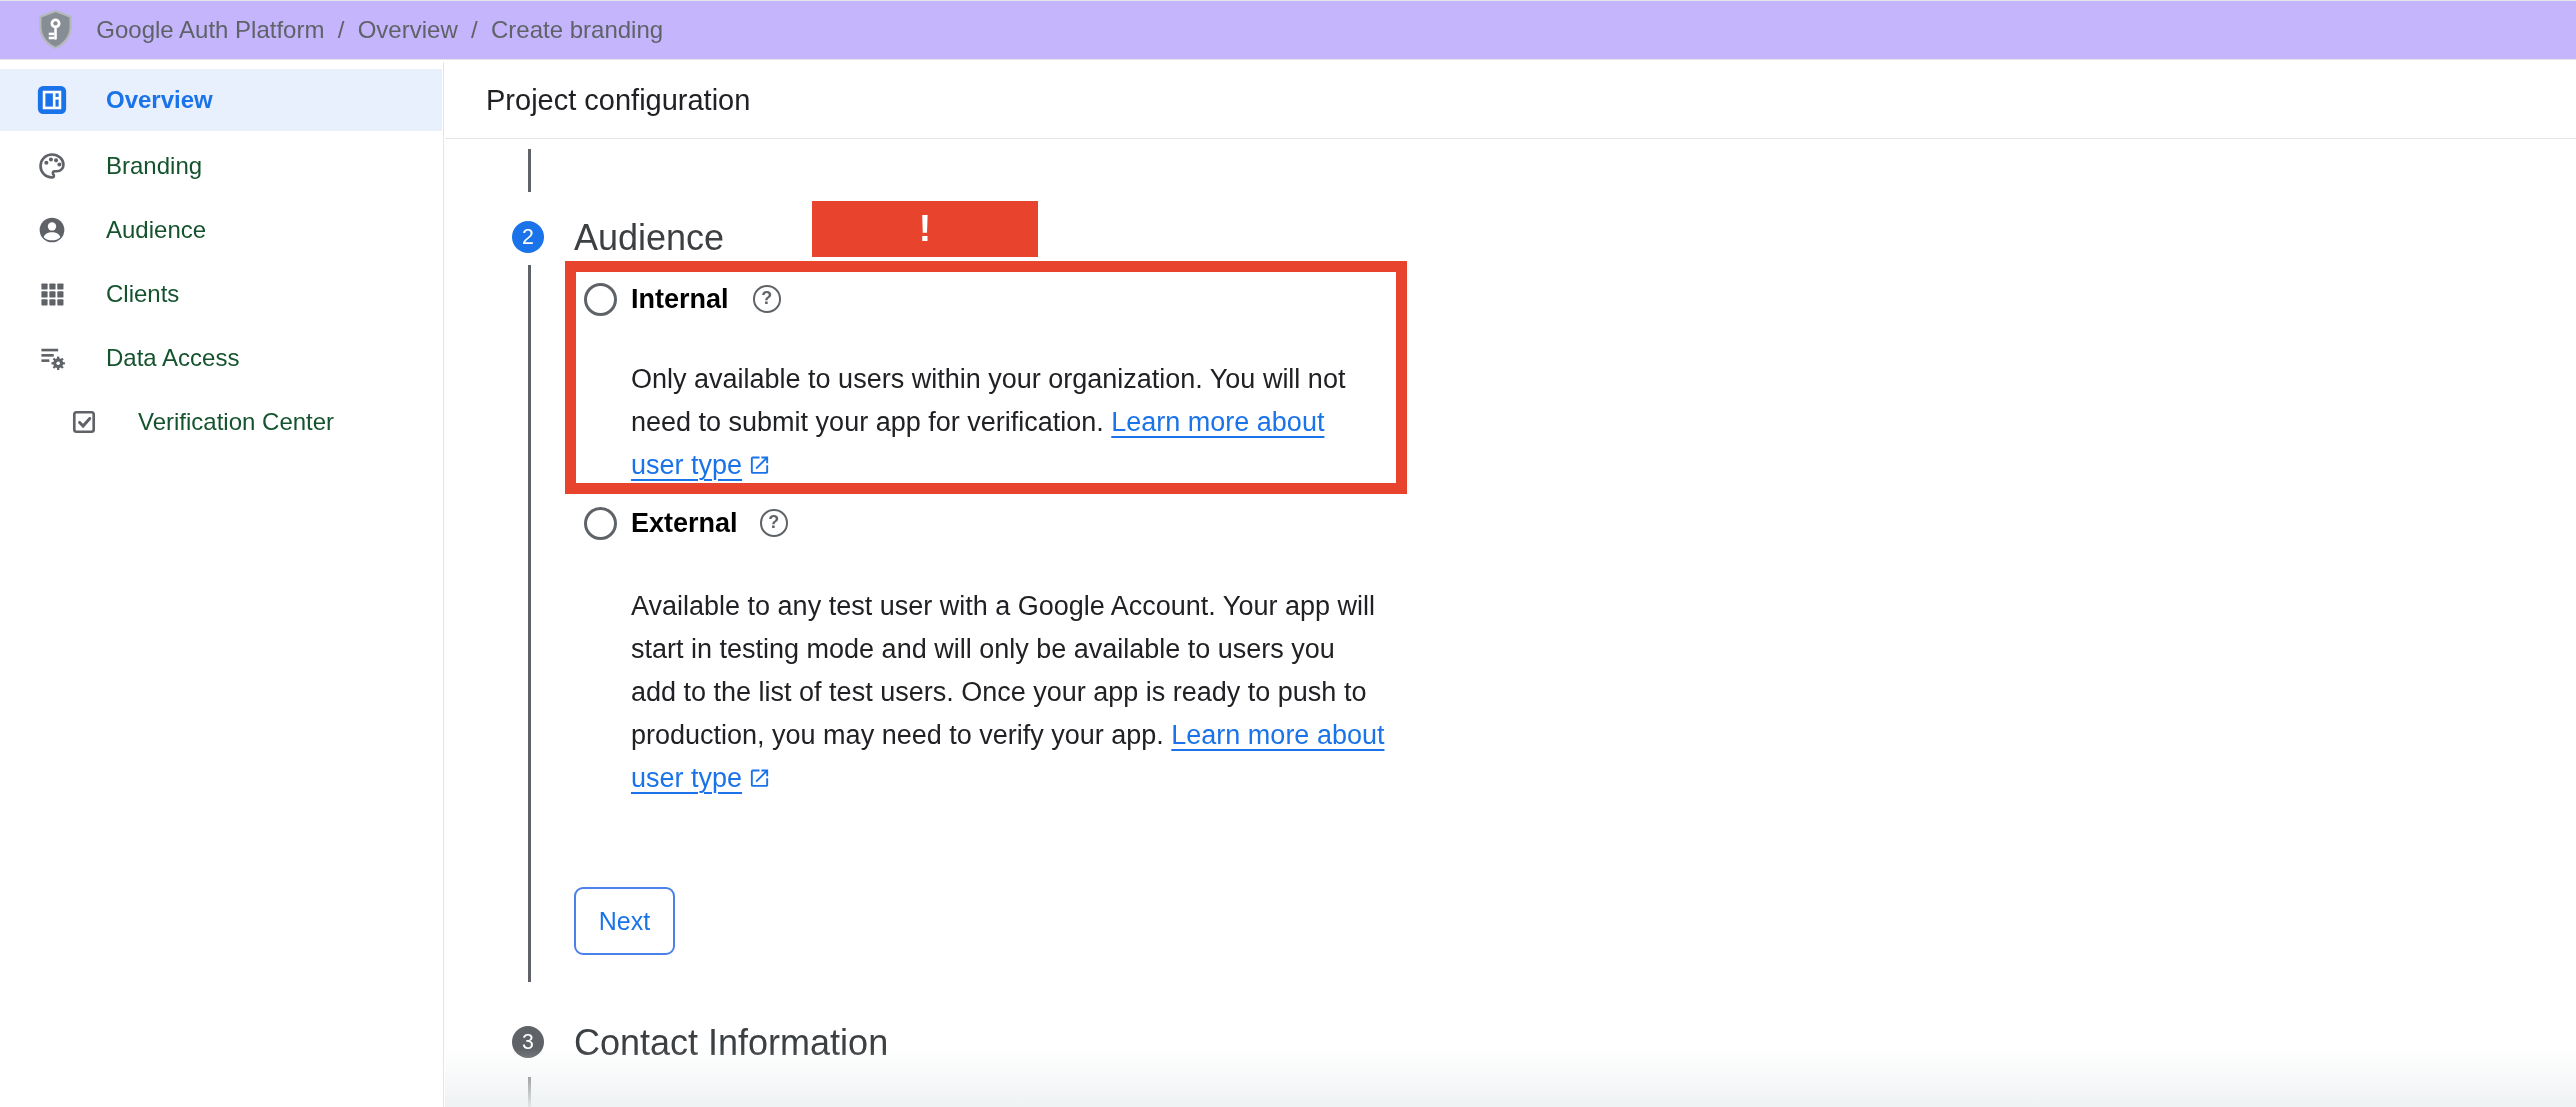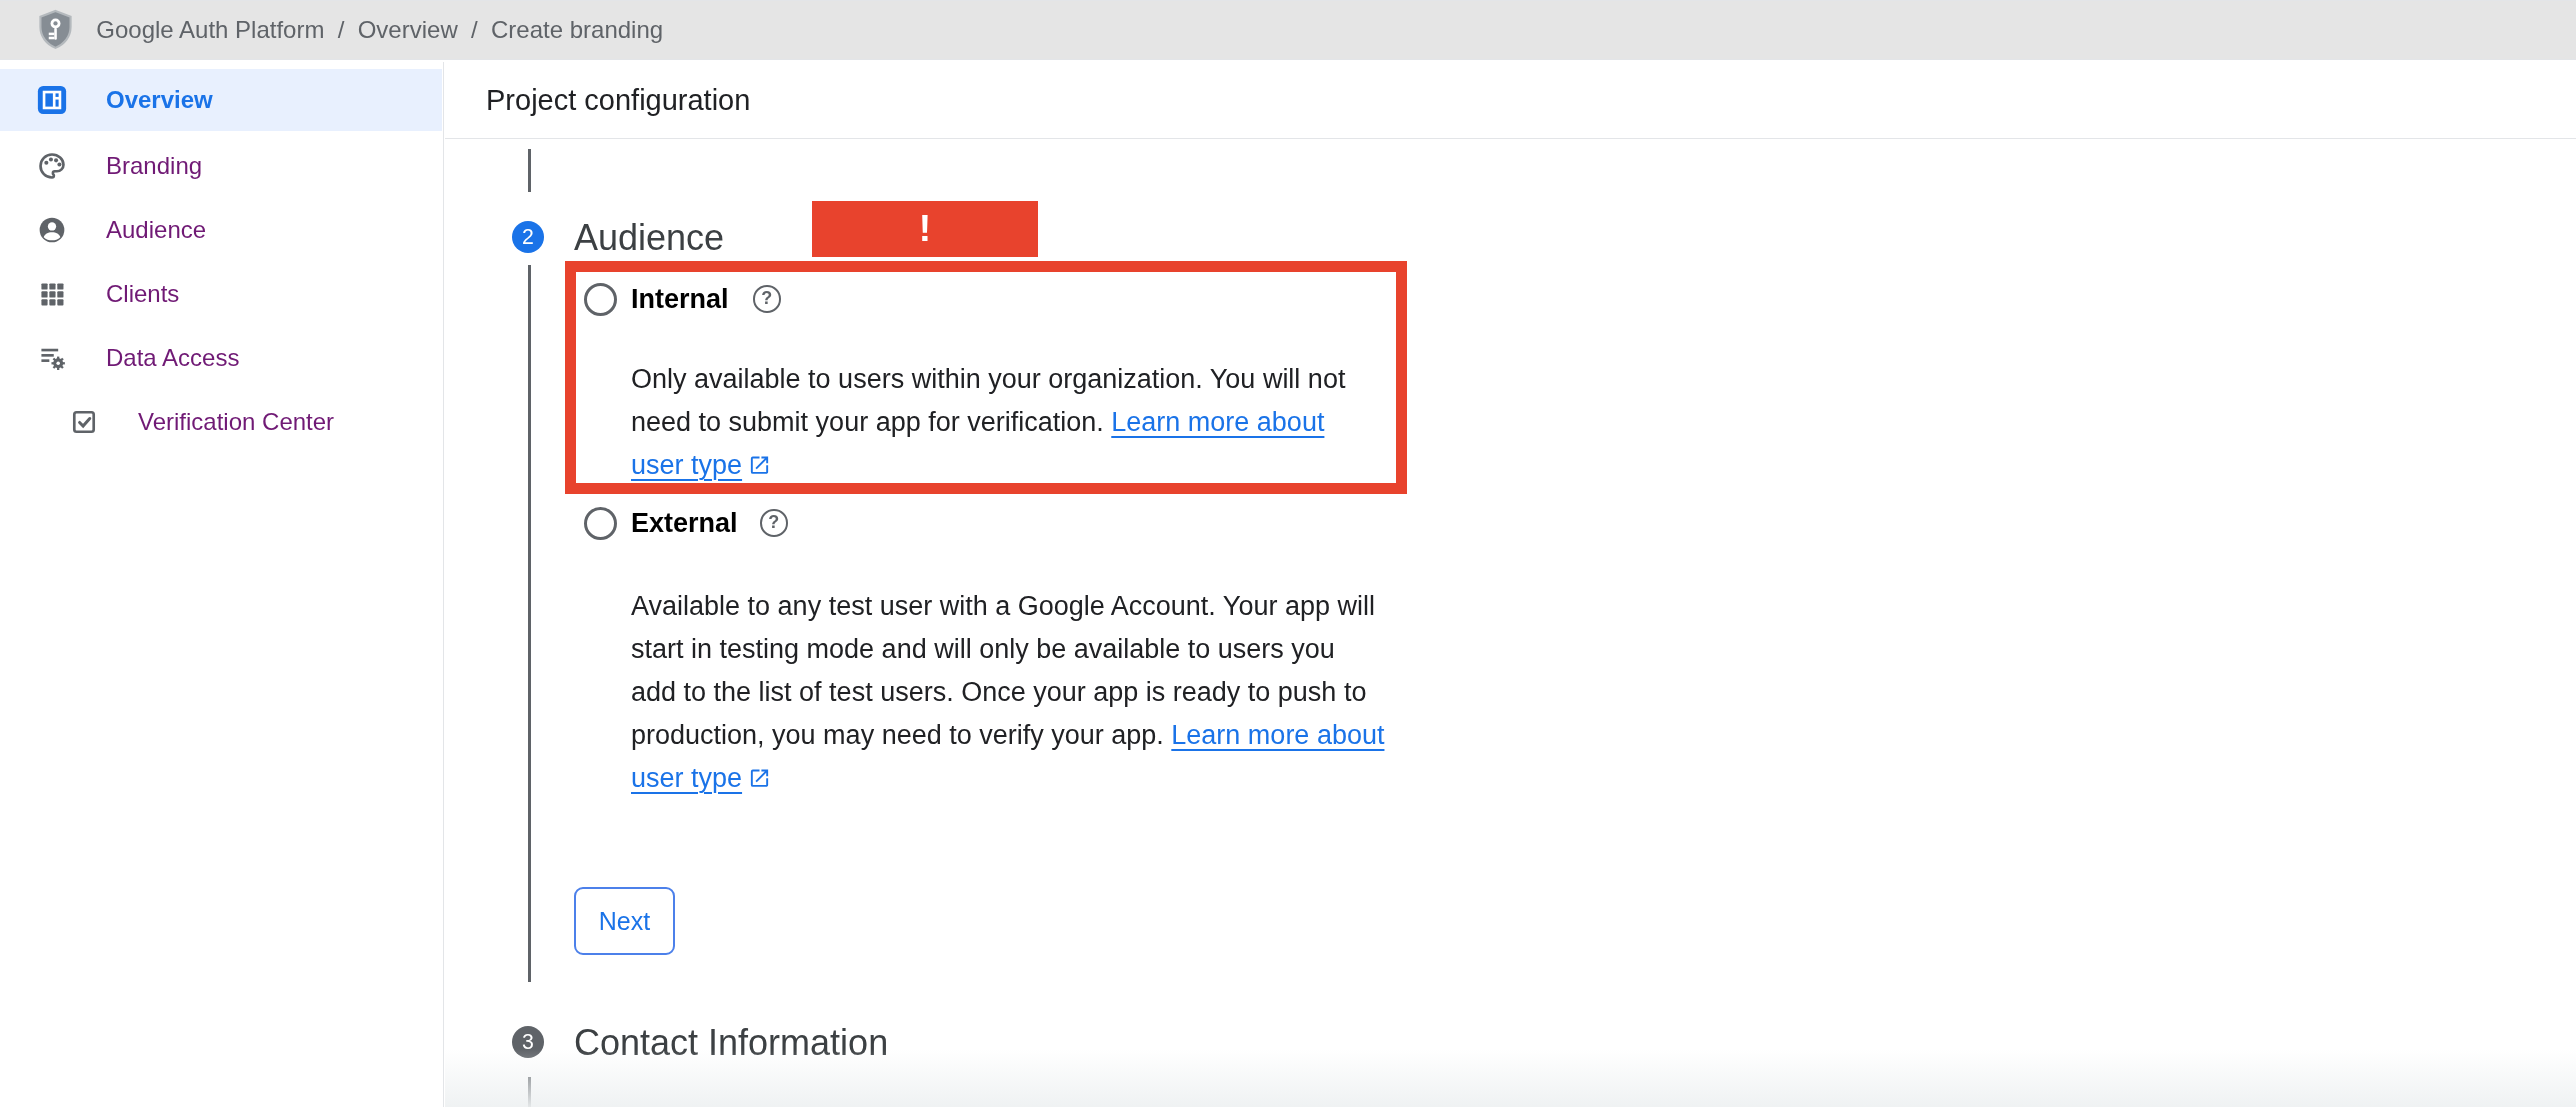--- a/index.html
+++ b/index.html
@@ -1,31 +1,31 @@
 <!DOCTYPE html>
 <html style="font-size:14.2px"><head>
 <meta charset="utf-8">
 <style>
   * { margin:0; padding:0; box-sizing:border-box; }
   html,body { background:#fff; }
   body { font-family:"Liberation Sans","DejaVu Sans",sans-serif; color:#202124; }
   #frame { position:relative; width:2576px; height:1108px; background:#fff; overflow:hidden; }
 
   
-  .topbar { position:absolute; left:0; top:0; width:2576px; height:60px; background:#e5e5e5;
+  .topbar { position:absolute; left:0; top:0; width:2576px; height:60px; background:#c4b5fd;
             border-top:1.8px solid #e3e5e8; border-bottom:1.8px solid #e3e5e8;
             display:flex; align-items:center; padding-left:36px; }
   .crumbs { display:flex; align-items:center; gap:13.3px; font-size:24px; color:#5f6368; margin-left:21.3px; }
   .crumb-sep { color:#5f6368; }
 
   
   .sidebar { position:absolute; left:0; top:62px; width:444px; height:1045px; background:#fff;
              border-right:1.8px solid #e3e5e8; }
   .nav-item { position:absolute; left:0; width:442px; height:62px; display:flex; align-items:center;
-              padding-left:37px; gap:39px; font-size:24px; color:#701a75; cursor:pointer; }
+              padding-left:37px; gap:39px; font-size:24px; color:#14532d; cursor:pointer; }
   .nav-item.selected { background:#e8f0fe; color:#1a73e8; font-weight:bold; }
   .nav-icon { width:30px; height:30px; flex:0 0 30px; }
 
   
   .content-header { position:absolute; left:445px; top:62px; width:2131px; height:77px;
                     border-bottom:1.8px solid #e3e5e8; display:flex; align-items:center; padding-left:41px; }
   .page-title { font-size:29px; color:#202124; }
 
   
   .vline { position:absolute; width:2.7px; background:#5f6368; left:528px; }

